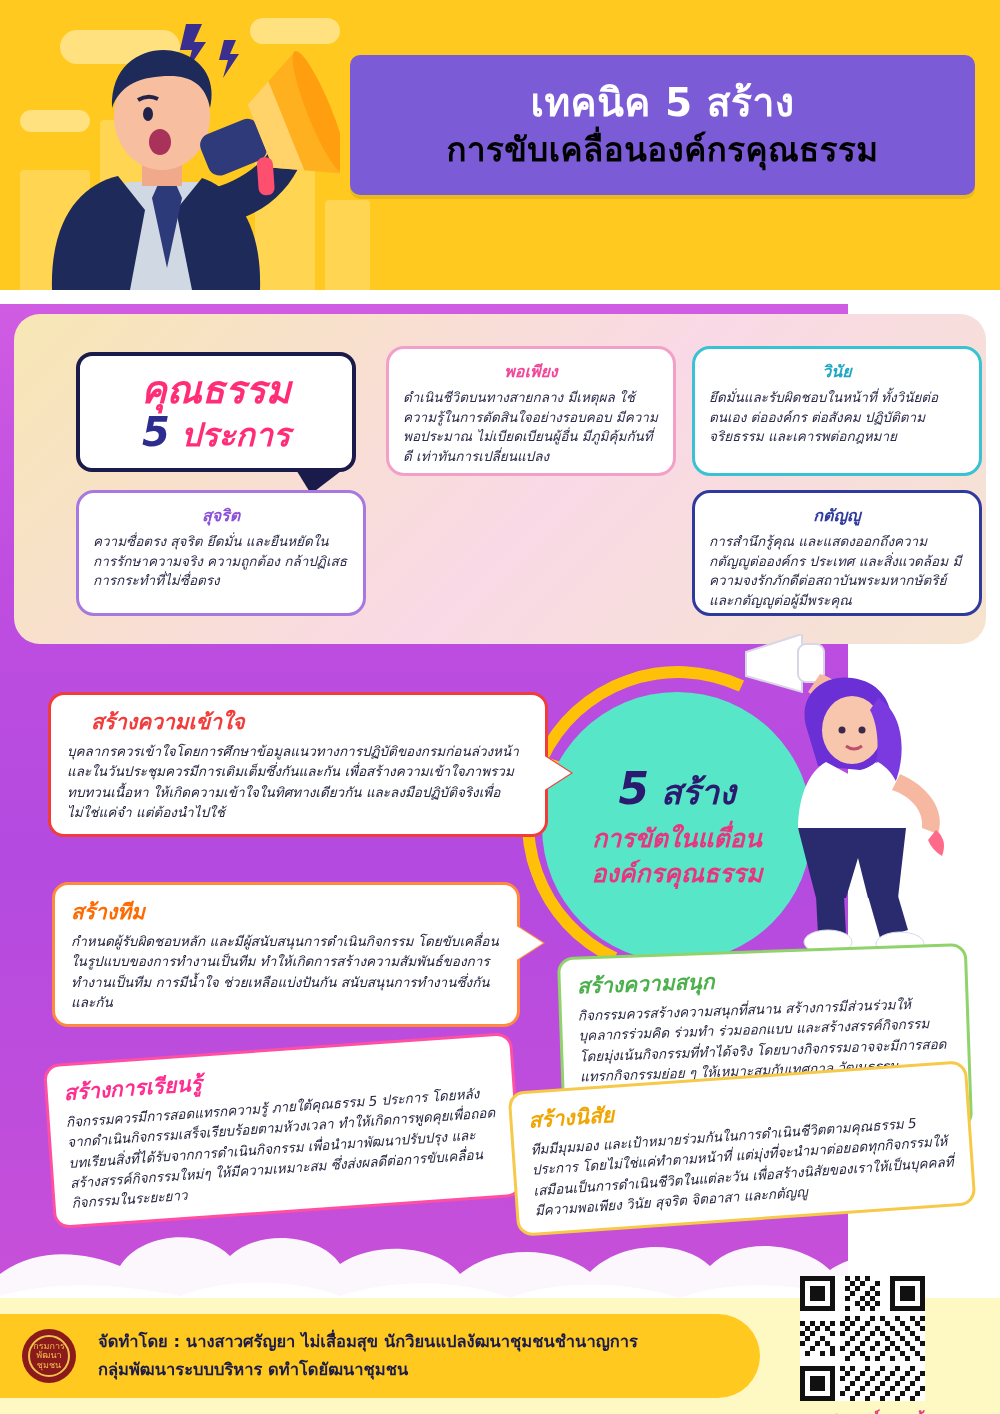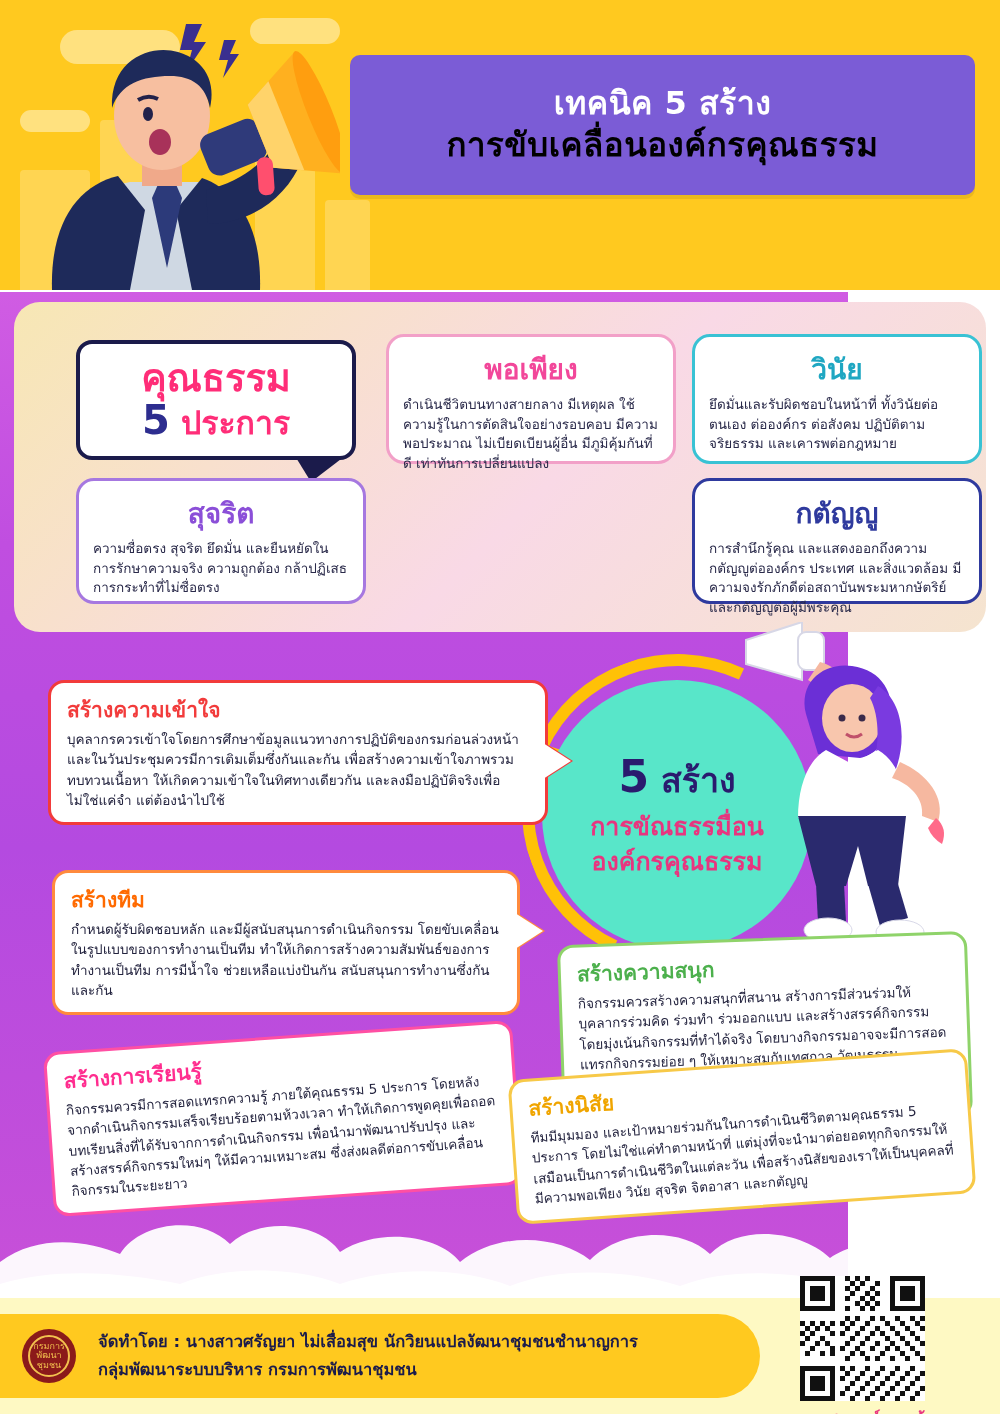--- a/index.html
+++ b/index.html
@@ -32,33 +32,34 @@
   .b4 { left:255px; width:60px; height:140px;}
   .b5 { left:325px; width:45px; height:90px;}
 
   .title-box {
     position:absolute; left:350px; top:55px; width:625px; height:140px;
     background:#7b5cd6; border-radius:10px;
     display:flex; flex-direction:column; align-items:center; justify-content:center;
     box-shadow:0 4px 0 rgba(0,0,0,.08);
   }
   .title-box .t1 {
-    color:#ffffff; font-size:32px; font-weight:bold; letter-spacing:.5px; line-height:1.3;
+    color:#ffffff; font-size:39px; font-weight:bold; letter-spacing:.5px; line-height:1.3;
   }
   .title-box .t2 {
     color:#000000; font-size:33px; font-weight:bold; letter-spacing:.5px; line-height:1.3;
   }
 
   
   .man { position:absolute; left:10px; top:10px; width:330px; height:280px; }
 
   
   .main-panel {
-    position:absolute; left:0; top:292px; width:848px; height:1010px;
+    position:absolute; left:0; top:304px; width:848px; height:1010px;
     background:linear-gradient(180deg,#d05ce3 0%, #c04ee0 25%, #b44ae0 55%, #c850d8 100%);
+    font-style:italic;
   }
   .panel-inner {
     position:absolute; left:14px; top:10px; width:972px; height:330px;
     background:linear-gradient(135deg,#f7e7b4 0%, #f9d9e6 55%, #f5e4cf 100%);
     border-radius:26px;
   }
 
   
   .speech {
     position:absolute; left:62px; top:38px; width:280px; height:120px;
@@ -71,21 +72,21 @@
     border-top:26px solid #1b1b4b;
   }
   .speech-txt { text-align:center; line-height:1.05; }
   .speech-txt .l1 { font-size:38px; font-weight:bold; color:#ff2d78; }
   .speech-txt .l2 { font-size:32px; font-weight:bold; color:#ff2d78; }
   .speech-txt .l2 .num { font-size:40px; color:#2d2d8f; }
 
   .vcard {
     position:absolute; background:#ffffff; border-radius:18px; padding:10px 14px;
   }
-  .vcard .vt { text-align:center; font-size:28px; font-weight:bold; margin-bottom:4px; }
+  .vcard .vt { text-align:center; font-size:16px; font-weight:bold; margin-bottom:4px; }
   .vcard .vb { font-size:13.5px; line-height:1.45; color:#2a2a4a; }
 
   .v-pp { left:372px; top:32px;  width:290px; height:130px; border:3px solid #f2a0c8; }
   .v-pp .vt { color:#f2479a; }
   .v-wn { left:678px; top:32px;  width:290px; height:130px; border:3px solid #39c2d4; }
   .v-wn .vt { color:#1fa7c2; }
   .v-sj { left:62px;  top:176px; width:290px; height:126px; border:3px solid #a678e0; }
   .v-sj .vt { color:#8b4fd8; }
   .v-ja { left:372px; top:176px; width:290px; height:126px; border:3px solid #8fd36a; }
   .v-ja .vt { color:#3faf3f; }
@@ -117,21 +118,21 @@
 
   
   .woman { position:absolute; left:740px; top:330px; width:240px; height:340px; }
 
   
   .bub { position:absolute; background:#ffffff; border-radius:16px; padding:10px 16px 12px; }
   .bub .bt { font-size:21px; font-weight:bold; margin-bottom:3px; }
   .bub .bb { font-size:13.5px; line-height:1.5; color:#24243f; }
 
   .b-understand { left:48px; top:388px; width:500px; border:3px solid #f23b3b; }
-  .b-understand .bt { color:#f23b3b; }
+  .b-understand .bt { color:#f23b3b;margin-left:24px; }
   .b-understand:after{
     content:""; position:absolute; right:-26px; top:60px;
     width:0;height:0;border-top:18px solid transparent;border-bottom:18px solid transparent;
     border-left:28px solid #ffffff;
     filter:drop-shadow(2px 0 0 #f23b3b);
   }
   .b-team { left:52px; top:578px; width:468px; border:3px solid #ff8a3d; }
   .b-team .bt { color:#ff6a00; }
   .b-team:after{
     content:""; position:absolute; right:-26px; top:40px;
@@ -253,21 +254,21 @@
     <div class="vcard v-kt">
       <div class="vt">กตัญญู</div>
       <div class="vb">การสำนึกรู้คุณ และแสดงออกถึงความกตัญญูต่อองค์กร ประเทศ และสิ่งแวดล้อม มีความจงรักภักดีต่อสถาบันพระมหากษัตริย์ และกตัญญูต่อผู้มีพระคุณ</div>
     </div>
   </div>
 
   <div class="arc"></div>
   <div class="arrow-head"></div>
   <div class="circle">
     <div class="c1"><span class="n">5</span> <span>สร้าง</span></div>
-    <div class="c2">การขัณธรรมื่อน</div>
+    <div class="c2">การขัตในแตื่อน</div>
     <div class="c2">องค์กรคุณธรรม</div>
   </div>
 
   <svg class="woman" viewBox="0 0 240 340">
 
     <g>
       <path d="M6 18 L62 0 L62 58 L6 42 Z" fill="#ffffff" stroke="#d7d7e6" stroke-width="2"></path>
       <rect x="58" y="10" width="26" height="38" rx="8" fill="#ffffff" stroke="#d7d7e6" stroke-width="2"></rect>
     </g>
 
@@ -326,21 +327,21 @@
   </svg>
 </div>
 
 <div class="footer">
   <div class="footer-bar">
     <div class="seal">
       <div class="seal-in">กรมการพัฒนาชุมชน</div>
     </div>
     <div class="foot-text">
       <div>จัดทำโดย : นางสาวศรัญยา ไม่เสื่อมสุข นักวิยนแปลงัฒนาชุมชนชำนาญการ</div>
-      <div>กลุ่มพัฒนาระบบบริหาร กรมการพัฒนาชุมชน</div>
+      <div>กลุ่มพัฒนาระบบบริหาร ดทำโดยัฒนาชุมชน</div>
     </div>
   </div>
 
   <svg class="qr" viewBox="0 0 25 25" shape-rendering="crispEdges">
     <rect width="25" height="25" fill="#fff"></rect>
     <g fill="#111">
       <rect x="0" y="0" width="7" height="1"></rect>
         <rect x="0" y="6" width="7" height="1"></rect>
       <rect x="0" y="0" width="1" height="7"></rect>
         <rect x="6" y="0" width="1" height="7"></rect>

